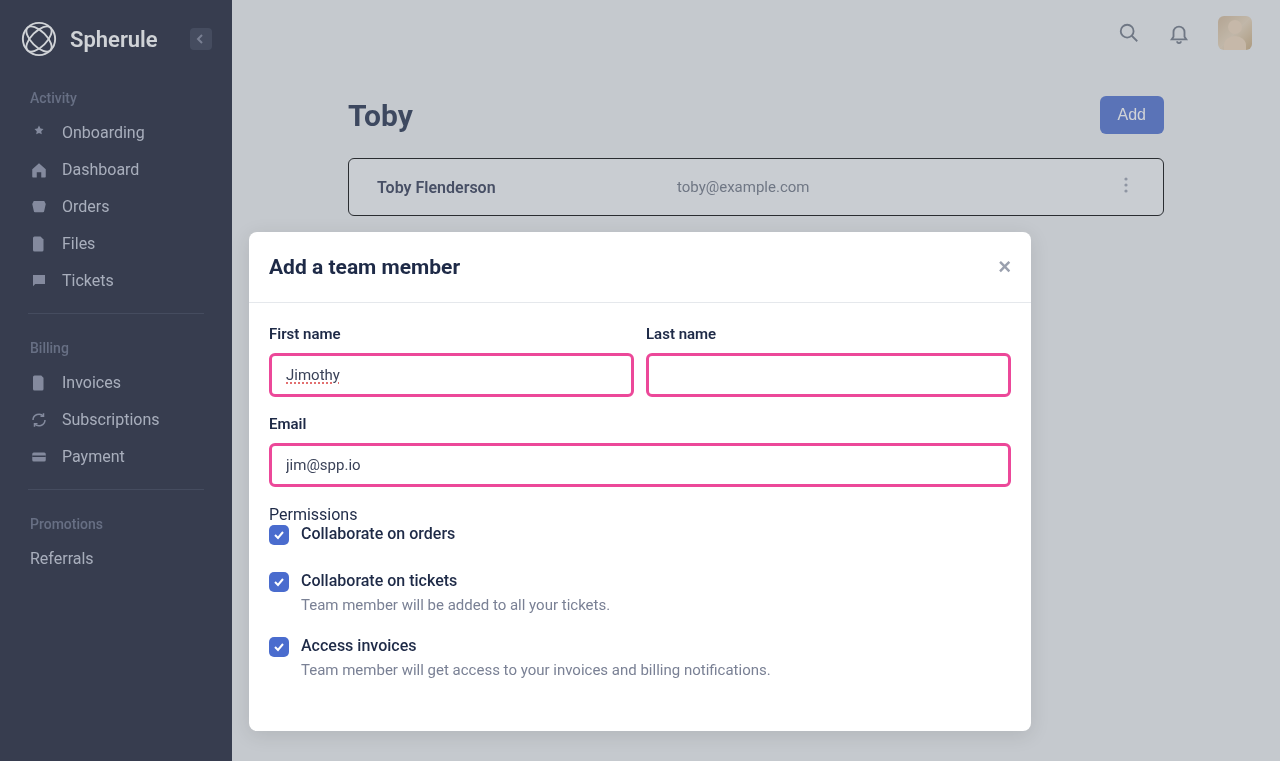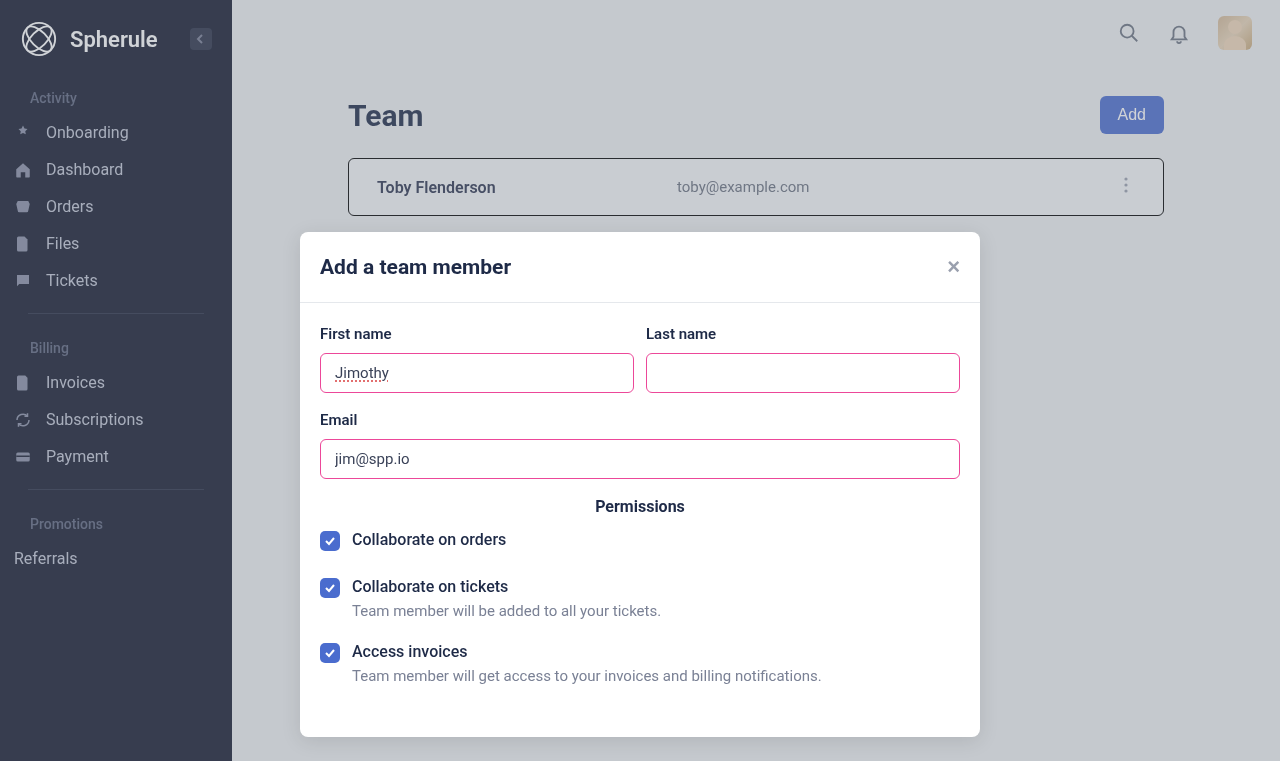--- a/index.html
+++ b/index.html
@@ -48,21 +48,21 @@
     .nav-section-label {
       color: #5f6680;
       font-size: 14px;
       padding: 12px 30px 8px;
       font-weight: 500;
     }
     .nav-item {
       display: flex;
       align-items: center;
       gap: 14px;
-      padding: 9px 14px;
+      padding: 9px 30px;
       color: #c2c6d6;
       font-size: 16px;
       cursor: pointer;
     }
     .nav-icon {
       width: 18px; height: 18px;
       display: flex;
       align-items: center;
       justify-content: center;
       color: #8a90a8;
@@ -167,21 +167,21 @@
       position: absolute;
       inset: 0;
       background: rgba(120,128,140,0.35);
       z-index: 5;
     }
     .modal {
       position: absolute;
       top: 232px;
       left: 50%;
       transform: translateX(-50%);
-      width: 680px;
+      width: 782px;
       background: #fff;
       border-radius: 8px;
       z-index: 10;
       box-shadow: 0 4px 20px rgba(0,0,0,0.1);
     }
     .modal-header {
       display: flex;
       justify-content: space-between;
       align-items: center;
       padding: 22px 20px 22px 20px;
@@ -214,33 +214,31 @@
     .form-group.full { flex: 1 1 100%; }
     .form-label {
       display: block;
       font-size: 15px;
       font-weight: 600;
       color: #1e2a47;
       margin-bottom: 10px;
     }
     .form-input {
       width: 100%;
-      border: 1px solid #ec4899;
+      border: 3px solid #ec4899;
       border-radius: 6px;
       padding: 10px 14px;
       font-size: 15px;
       color: #3a4258;
       font-family: inherit;
     }
     .perm-title {
       font-size: 16px;
-      font-weight: 700;
+      font-weight: 400;
       color: #1e2a47;
-      margin-bottom: 14px;
-      text-align: center;
     }
     .perm-item {
       display: flex;
       gap: 12px;
       margin-bottom: 22px;
     }
     .checkbox {
       width: 20px; height: 20px;
       border-radius: 5px;
       background: #4a6cce;
@@ -378,21 +376,21 @@
         <path d="M21 21l-6-6"></path>
     </svg>
     <svg class="topbar-icon" viewBox="0 0 24 24" fill="none" stroke="currentColor" stroke-width="2">
       <path d="M18 16v-5a6 6 0 10-12 0v5l-2 3h16zM10 21a2 2 0 004 0"></path>
     </svg>
     <div class="avatar"></div>
   </div>
 
   <div class="content">
     <div class="page-header">
-      <h1 class="page-title">Team</h1>
+      <h1 class="page-title">Toby</h1>
       <button class="add-btn">Add</button>
     </div>
     <div class="team-row">
       <span class="team-name">Toby Flenderson</span>
       <span class="team-email">toby@example.com</span>
       <span class="team-more">
         <svg width="4" height="16" viewBox="0 0 4 16" fill="currentColor">
             <circle cx="2" cy="2" r="1.6"></circle>
             <circle cx="2" cy="8" r="1.6"></circle>
             <circle cx="2" cy="14" r="1.6"></circle>

